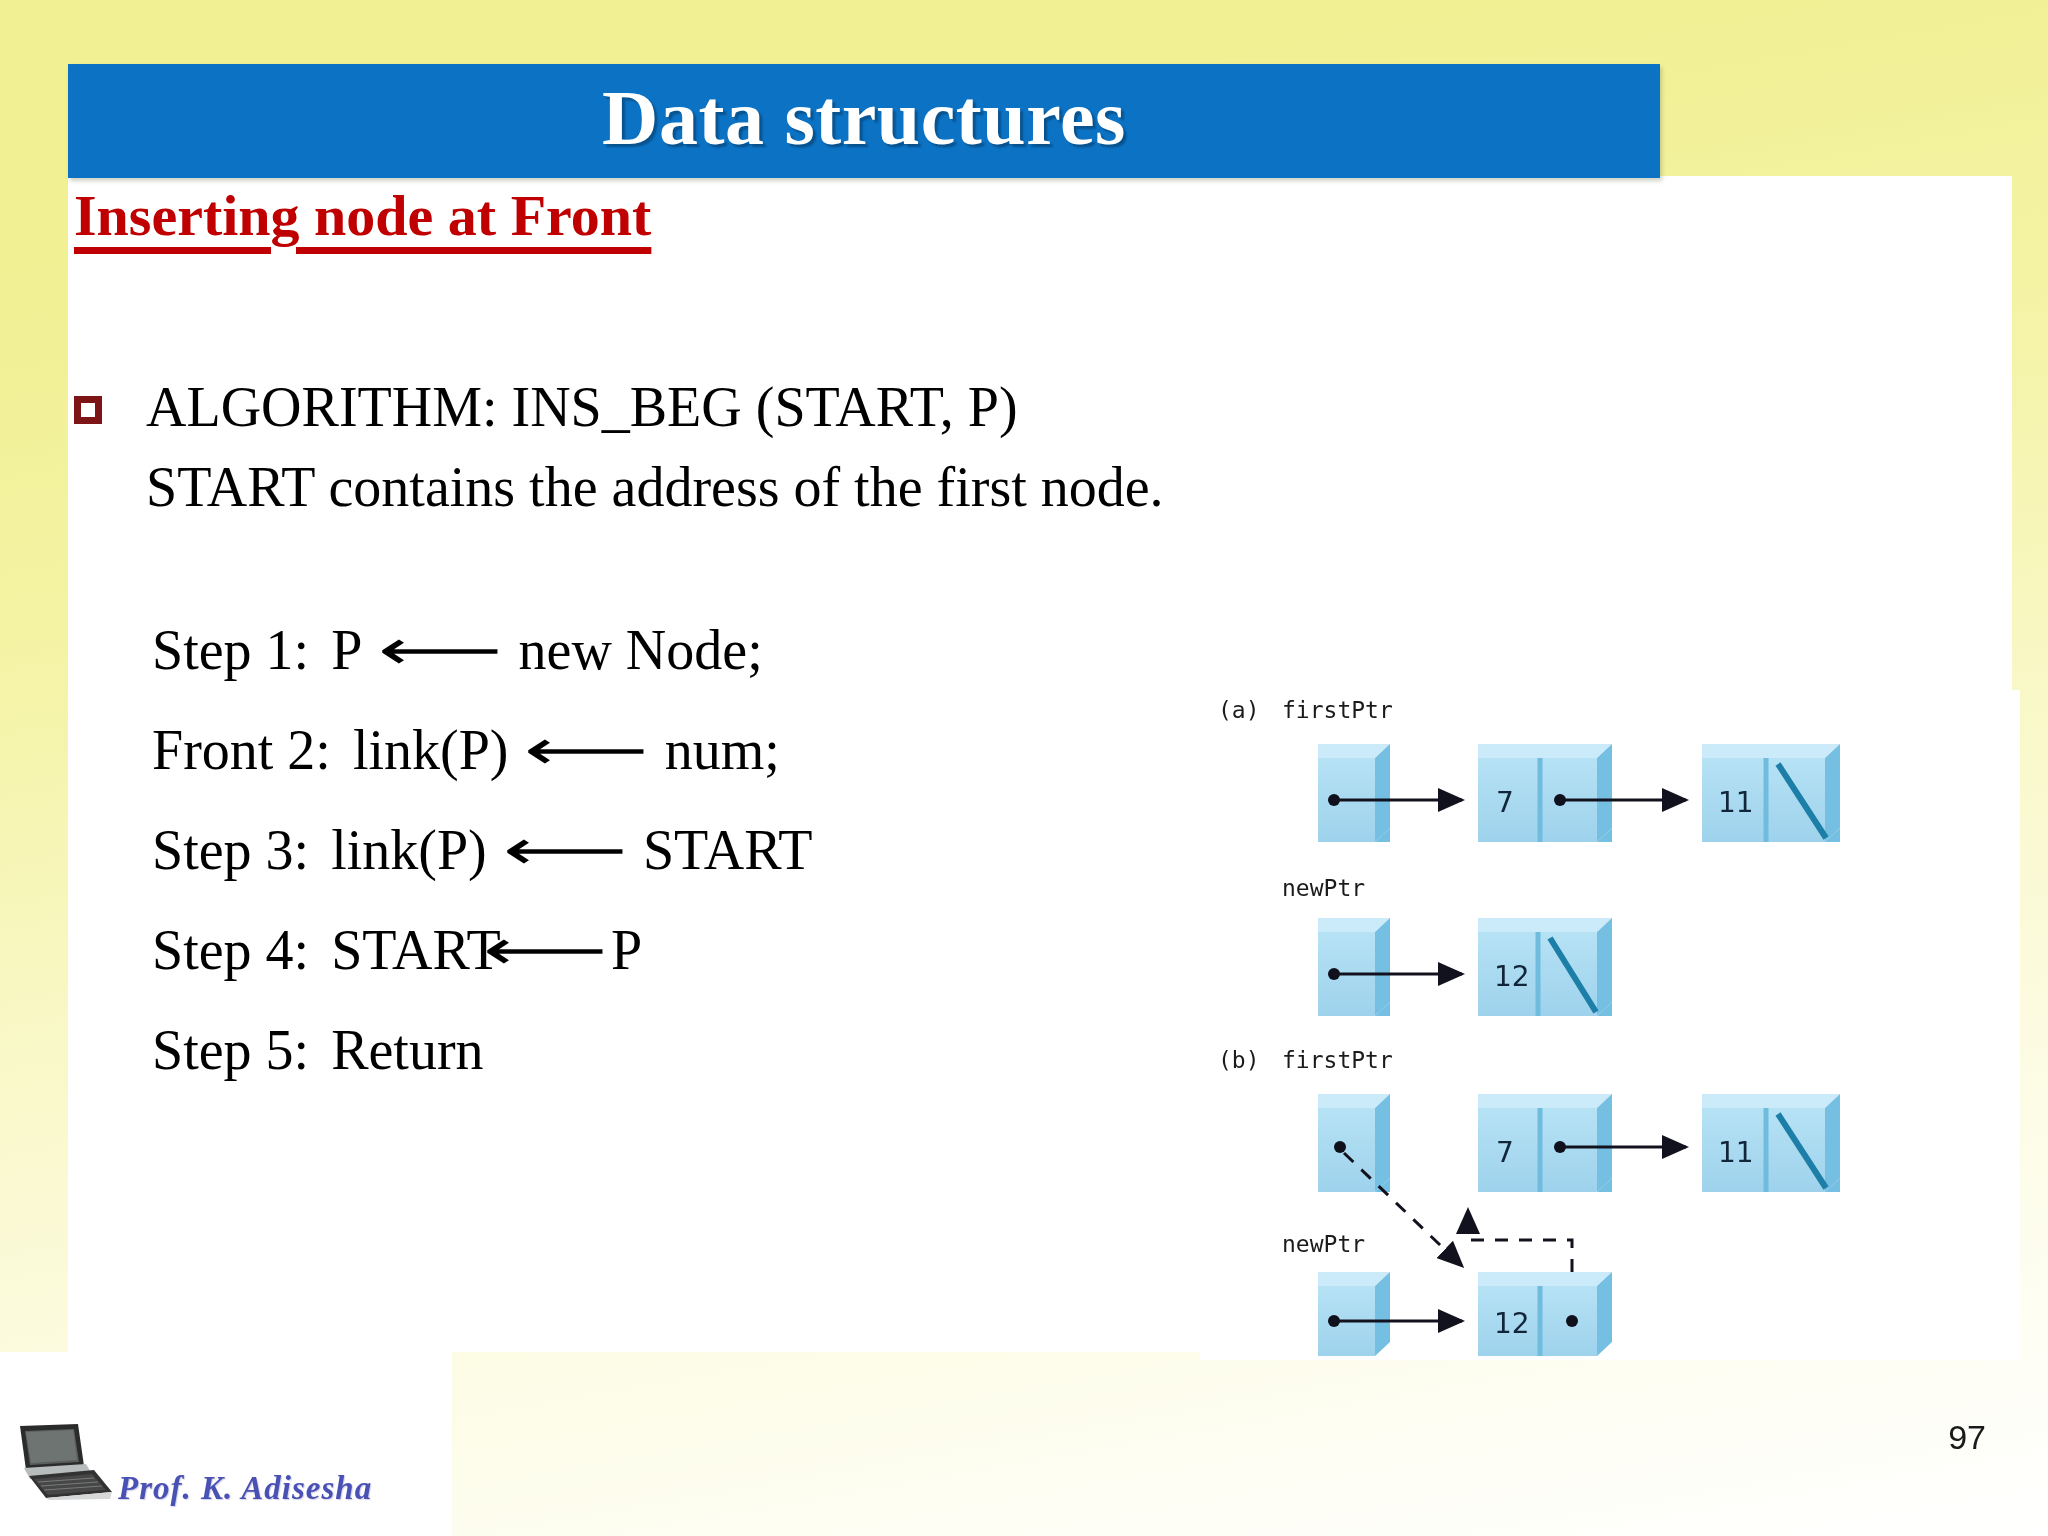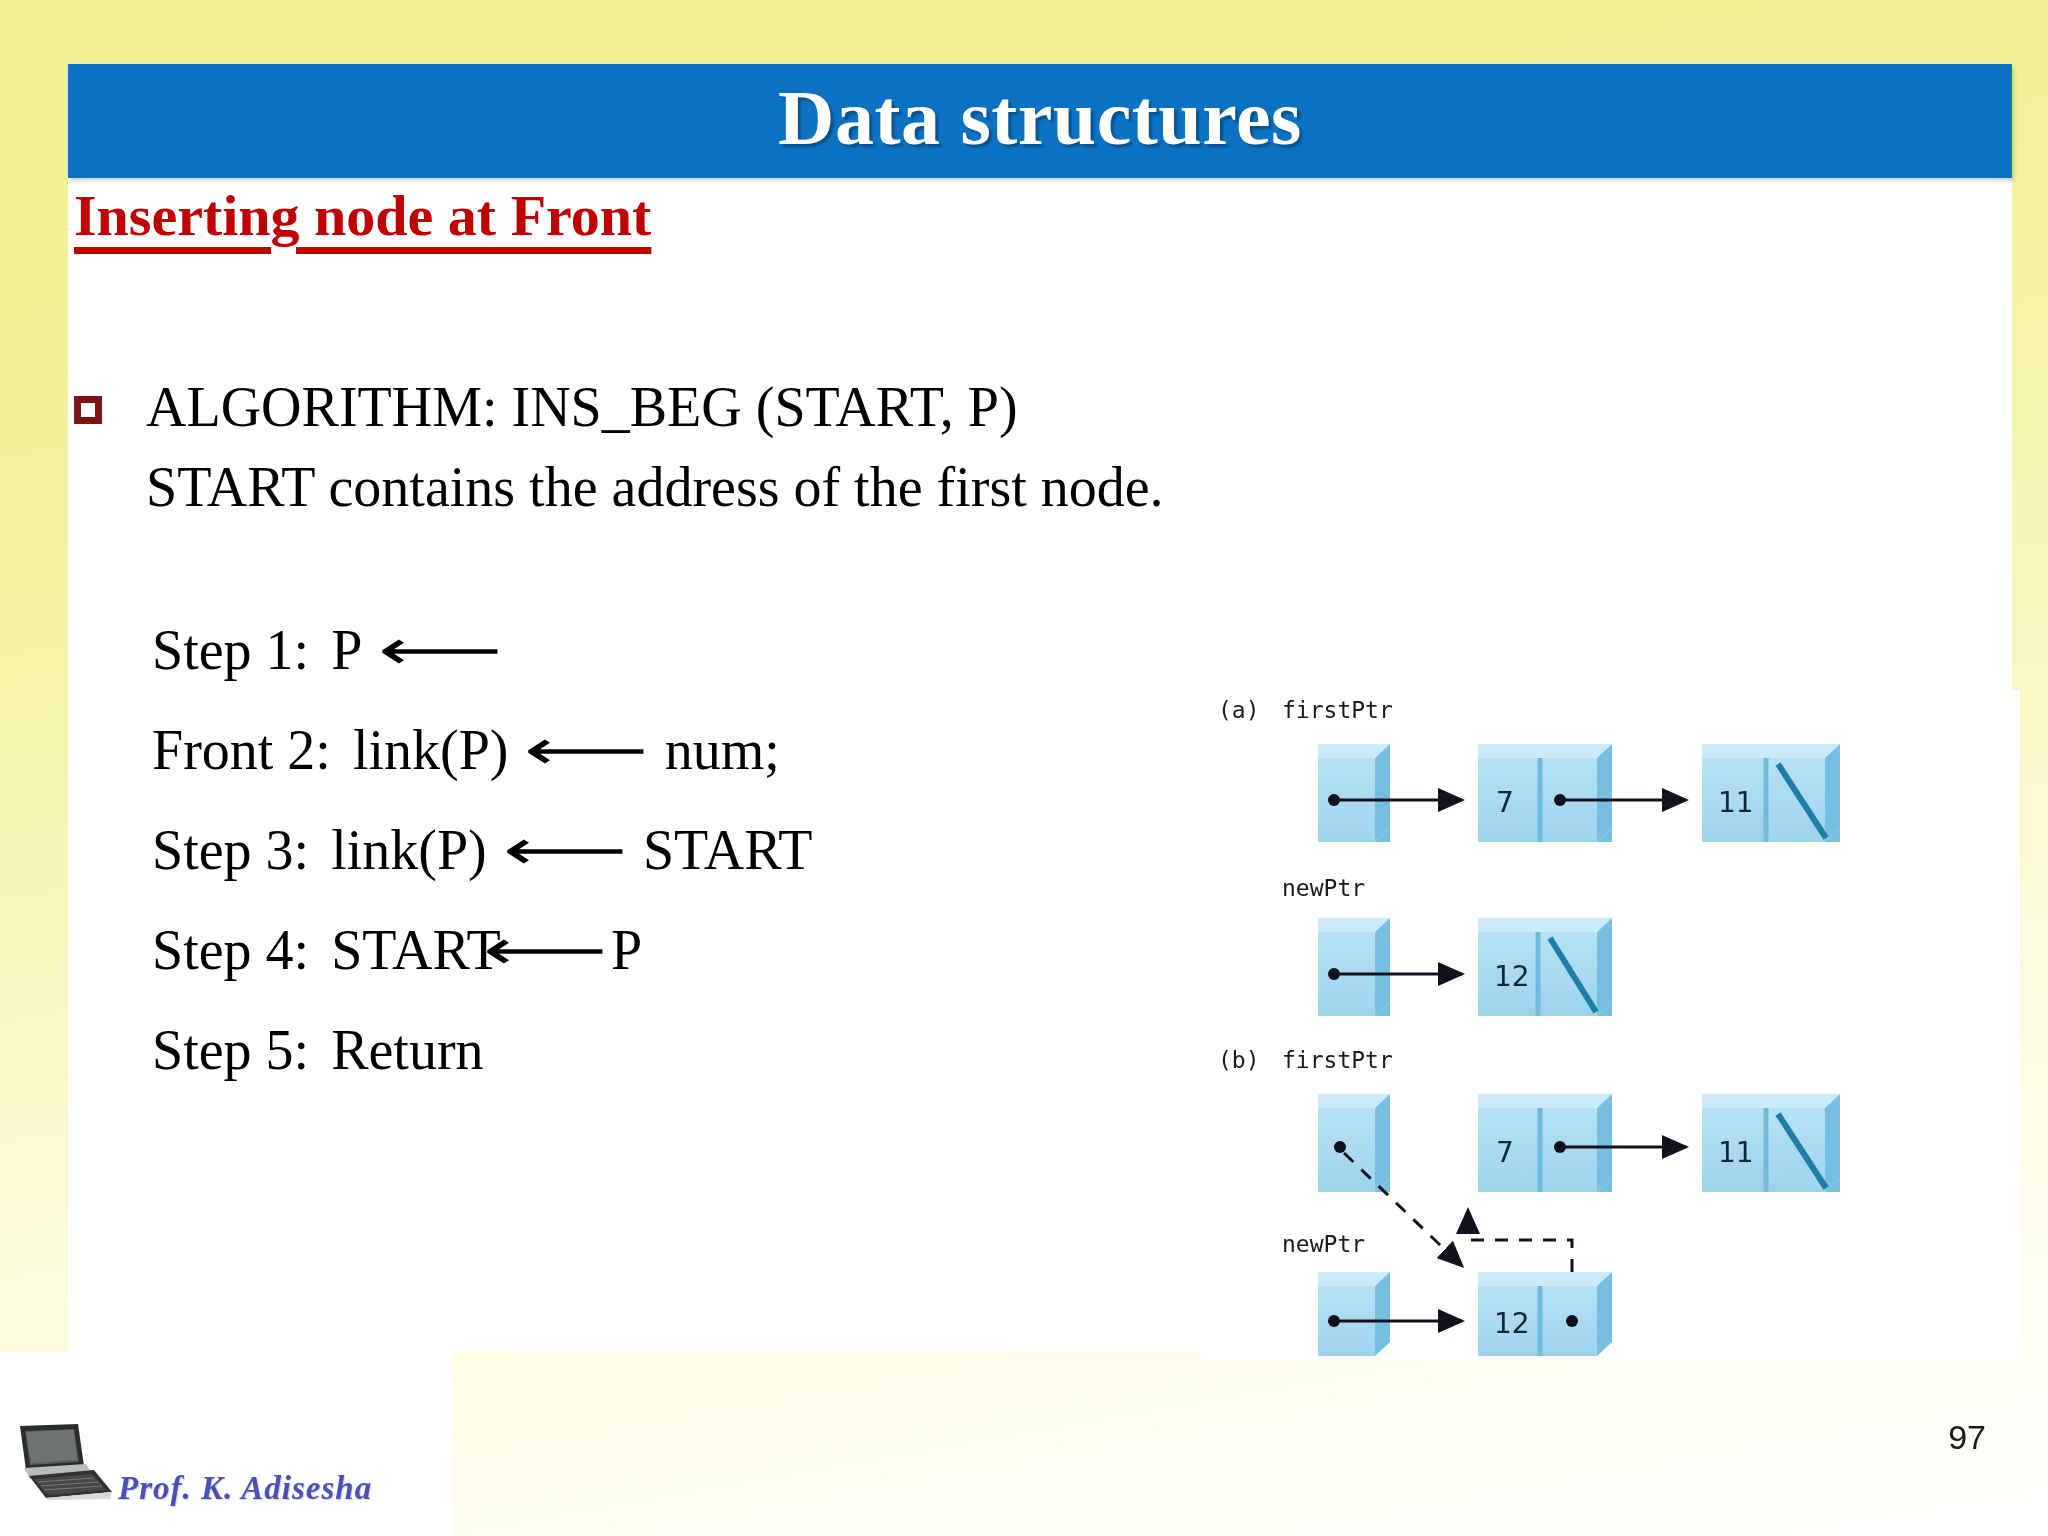--- a/index.html
+++ b/index.html
@@ -48,21 +48,21 @@
     width: 452px;
     height: 184px;
     background: #ffffff;
   }
 
   
   .title-bar {
     position: absolute;
     left: 68px;
     top: 64px;
-    width: 1944px;
+    width: 1592px;
     height: 114px;
     background: #0b72c4;
     box-shadow: 2px 3px 4px rgba(120,130,90,0.35);
     display: flex;
     align-items: center;
     justify-content: center;
   }
   .title-text {
     font-family: "Liberation Serif", serif;
     font-weight: bold;
@@ -214,20 +214,21 @@
 
   <div class="steps">
 
     <div class="step-line">
       <span>Step 1:</span>
       <span class="sp-s"></span>
       <span>P</span>
       <span class="sp-m"></span>
       <span class="arrow-glyph">⟵</span>
       <span class="sp-m"></span>
+      <span>new Node;</span>
     </div>
 
     <div class="step-line">
       <span>Front 2:</span>
       <span class="sp-s"></span>
       <span>link(P)</span>
       <span class="sp-m"></span>
       <span class="arrow-glyph">⟵</span>
       <span class="sp-m"></span>
       <span>num;</span>

